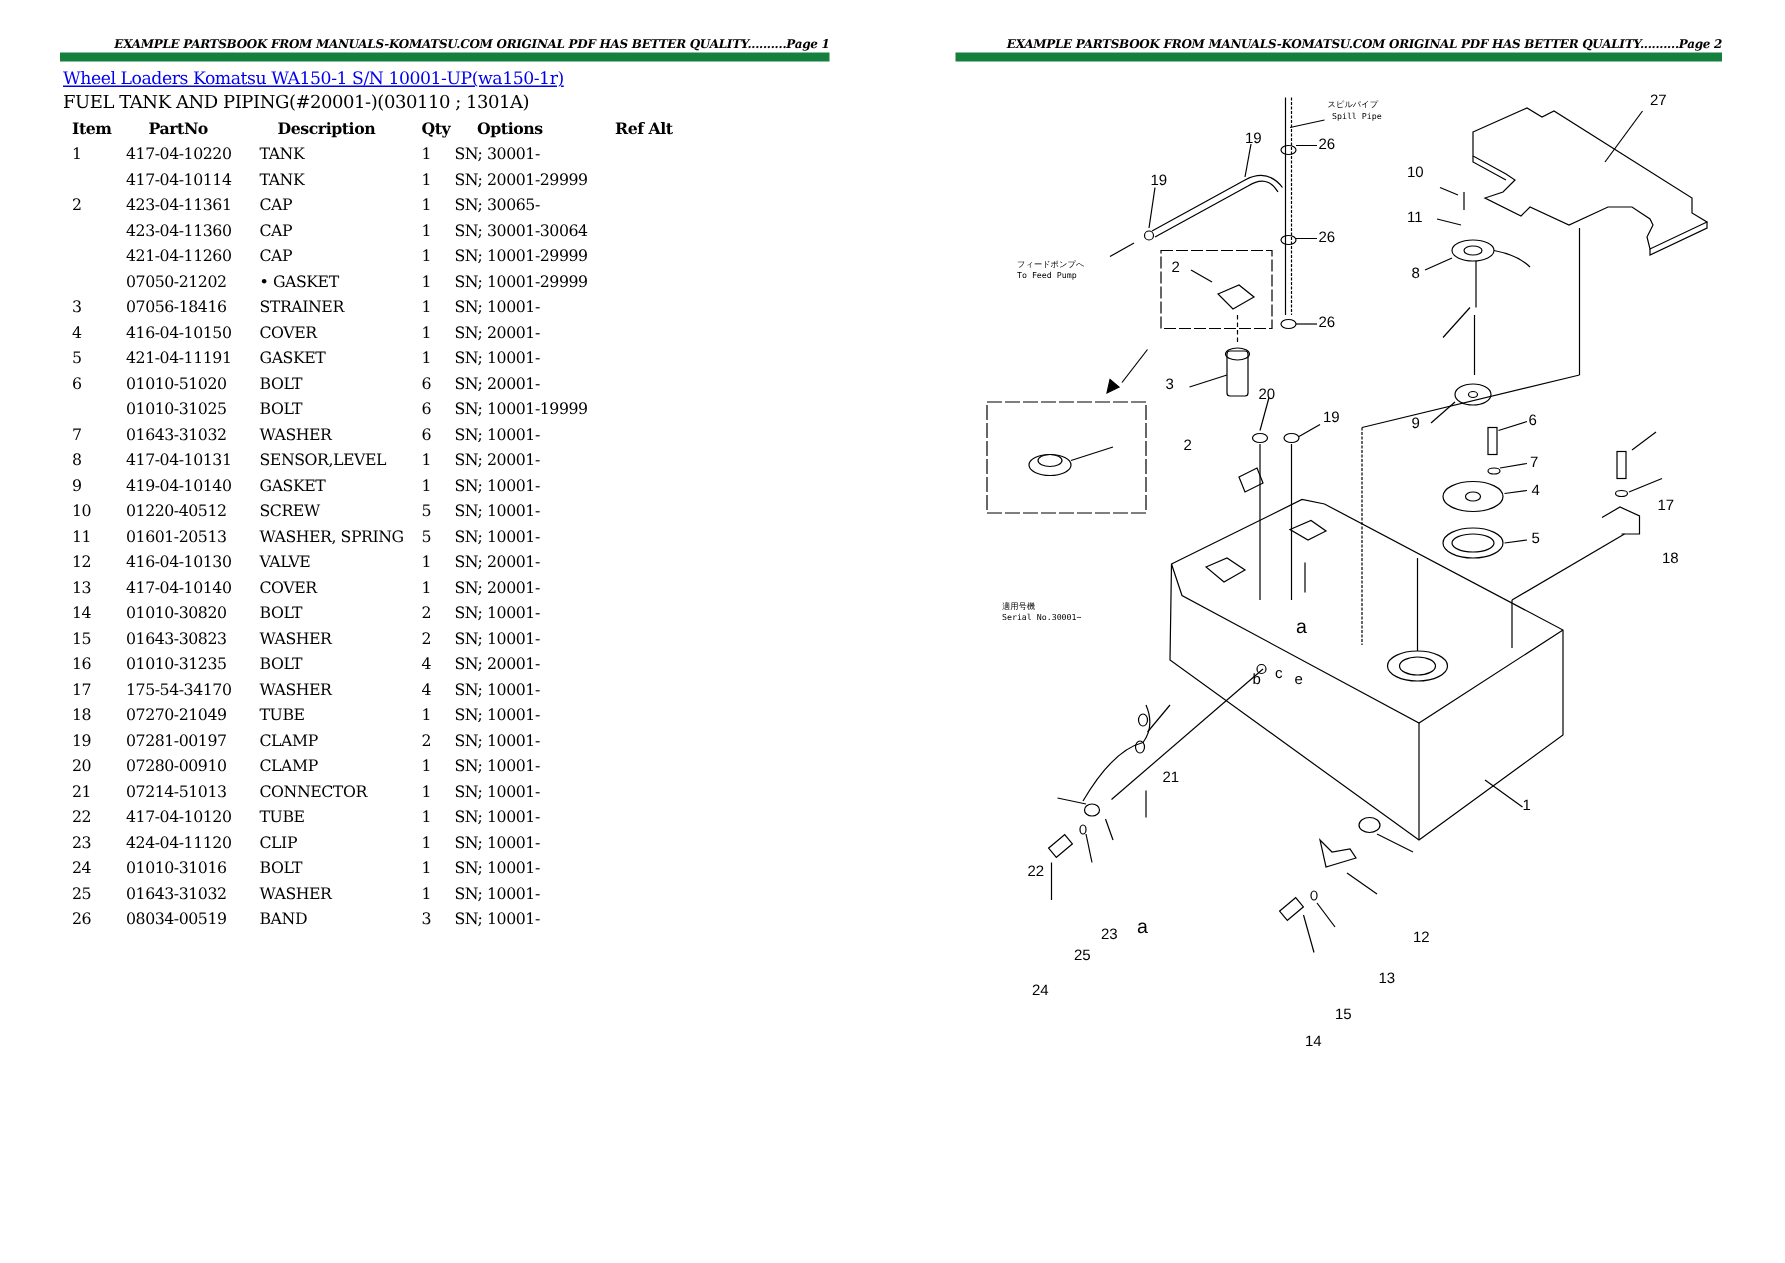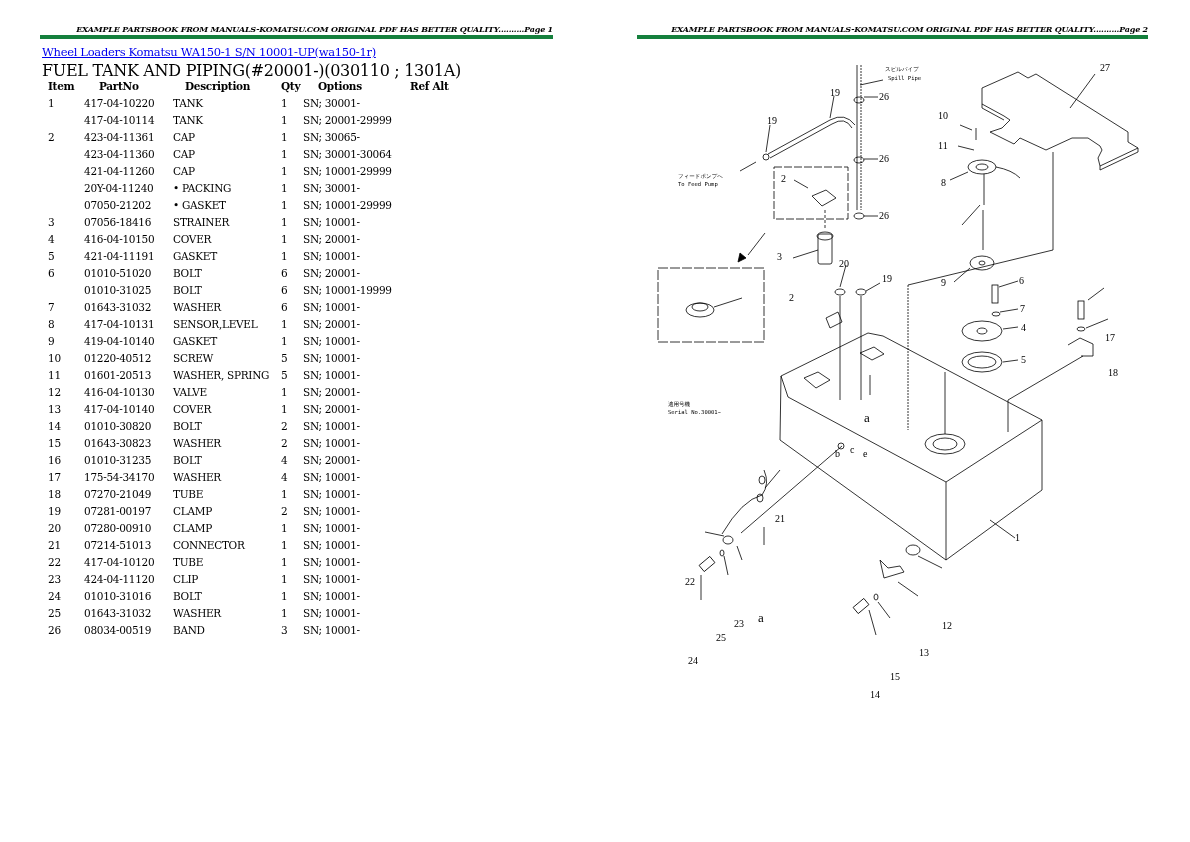--- a/index.html
+++ b/index.html
@@ -2,43 +2,43 @@
 <html><head>
 <meta charset="utf-8">
 <style>
   html, body { margin:0; padding:0; background:#ffffff; }
   body { width:1190px; height:842px; position:relative; overflow:hidden; font-family:"DejaVu Serif", serif; color:#000; }
   .page { position:absolute; top:0; height:842px; }
   .page-left { left:0; width:595px; }
   .page-right { left:595px; width:595px; }
   .header {
     position:absolute; top:24px; font-family:"DejaVu Serif", serif; font-weight:bold; font-style:italic;
-    font-size:8px; letter-spacing:-0.2px; border-bottom:4px solid #15803d; text-align:right; padding-bottom:1px; white-space:nowrap;
+    font-size:8px; letter-spacing:-0.2px; border-bottom:6px solid #15803d; text-align:right; padding-bottom:1px; white-space:nowrap;
   }
   .page-left .header { left:40px; width:513px; }
   .page-right .header { left:42px; width:511px; }
   .title-link { position:absolute; left:42px; top:45px; font-size:11.5px; color:#0000ee; text-decoration:underline; white-space:nowrap; font-family:"DejaVu Serif", serif; letter-spacing:-0.3px;}
-  .subtitle { position:absolute; left:42px; top:61px; font-size:16px; white-space:nowrap; letter-spacing:-0.3px; }
+  .subtitle { position:absolute; left:42px; top:61px; font-size:12px; white-space:nowrap; letter-spacing:-0.3px; }
   table.parts { position:absolute; left:42px; top:77px; border-collapse:collapse; font-size:10.5px; letter-spacing:-0.3px; }
   table.parts th { font-weight:bold; text-align:left; height:17px; padding:0; white-space:nowrap; }
   table.parts td { height:17px; padding:0; white-space:nowrap; vertical-align:middle; }
   .c-item { width:36px; padding-left:6px !important; }
   .c-part { width:74px; }
   .c-desc { width:96px; }
   .c-qty { width:22px;margin-top:48px; }
   .c-opt { width:92px; }
   .c-ref { width:60px; }
   th.c-item { padding-left:6px; }
   th.c-part { padding-left:15px !important; }
   th.c-desc { padding-left:12px !important; }
   th.c-qty { padding-left:0 !important; }
   th.c-opt { padding-left:15px !important; }
   .diagram { position:absolute; left:50px; top:55px; width:520px; height:600px; }
   .diagram svg { width:100%; height:100%; }
-  .lbl { font-family:Liberation Serif, serif; font-size:10px; }
+  .lbl { font-family:Liberation Sans, sans-serif; font-size:10px; }
   .small { font-family:"DejaVu Sans Mono", monospace; font-size:5.5px; }
 </style>
 </head>
 <body>
 
 <div class="page page-left">
   <div class="header">EXAMPLE PARTSBOOK FROM MANUALS-KOMATSU.COM ORIGINAL PDF HAS BETTER QUALITY..........Page 1</div>
   <a class="title-link">Wheel Loaders Komatsu WA150-1 S/N 10001-UP(wa150-1r)</a>
   <div class="subtitle">FUEL TANK AND PIPING(#20001-)(030110 ; 1301A)</div>
 
@@ -85,28 +85,20 @@
           <td class="c-qty">1</td>
           <td class="c-opt">SN; 30001-30064</td>
           <td class="c-ref"></td>
         </tr>
         <tr>
           <td class="c-item"></td>
           <td class="c-part">421-04-11260</td>
           <td class="c-desc">CAP</td>
           <td class="c-qty">1</td>
           <td class="c-opt">SN; 10001-29999</td>
-          <td class="c-ref"></td>
-        </tr>
-        <tr>
-          <td class="c-item"></td>
-          <td class="c-part">20Y-04-11240</td>
-          <td class="c-desc">• PACKING</td>
-          <td class="c-qty">1</td>
-          <td class="c-opt">SN; 30001-</td>
           <td class="c-ref"></td>
         </tr>
         <tr>
           <td class="c-item"></td>
           <td class="c-part">07050-21202</td>
           <td class="c-desc">• GASKET</td>
           <td class="c-qty">1</td>
           <td class="c-opt">SN; 10001-29999</td>
           <td class="c-ref"></td>
         </tr>

